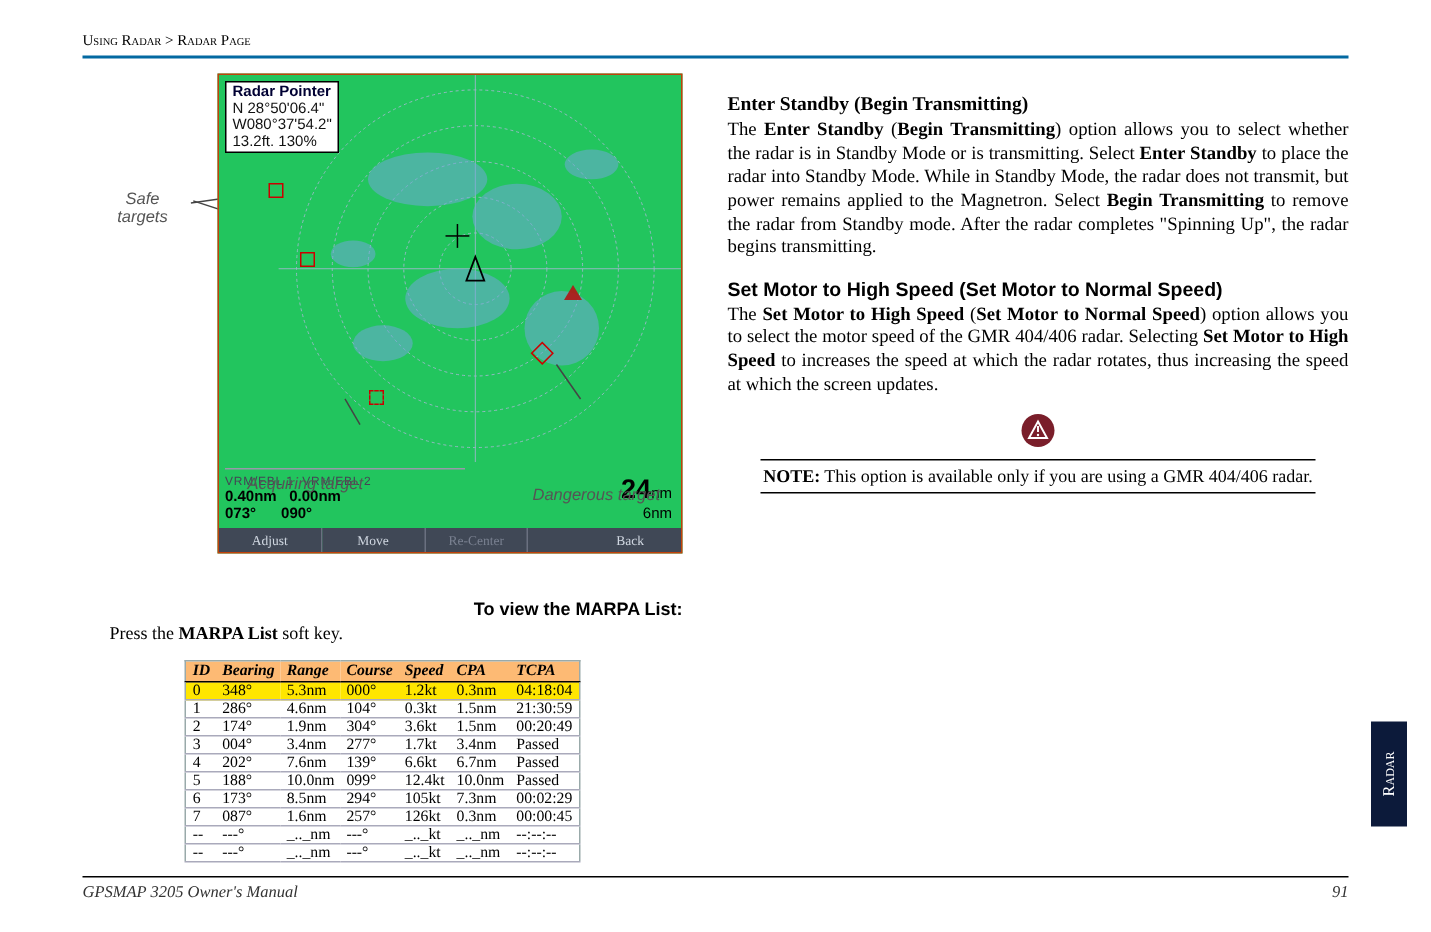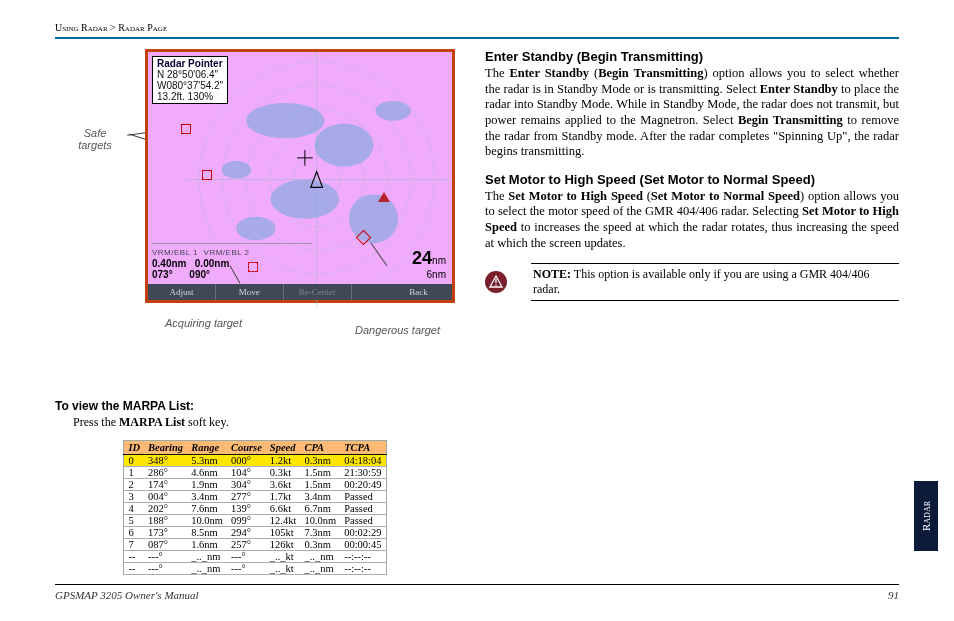--- a/index.html
+++ b/index.html
@@ -13,21 +13,21 @@
     position: relative;
     padding: 22px 55px 28px 55px;
   }
   .hdr { font-size: 10px; padding-bottom: 4px; border-bottom: 2px solid #0369a1; margin-bottom: 10px; font-variant: small-caps; }
   .cols { display: flex; gap: 30px; }
   .col { flex: 1; }
   .col-left { width: 400px; flex: none; }
 
   
   .radar-wrap { position: relative; height: 300px; }
-  .radar-box { position: absolute; left: 90px; top: 0; width: 310px; height: 254px; border: 3px solid #c2410c; background: #f0abfc; }
+  .radar-box { position: absolute; left: 90px; top: 0; width: 310px; height: 320px; border: 1px solid #c2410c; background: #22c55e; }
   .radar-plot { position: absolute; inset: 0; }
 
   .radar-ptr {
     position: absolute; left: 4px; top: 4px;
     border: 1px solid #000; background: #fff; padding: 1px 4px;
     font-family: Arial, sans-serif; font-size: 10px; line-height: 1.1;
     color: #111;
   }
   .radar-ptr b { color: #003; }
 
@@ -47,36 +47,36 @@
   .softkeys { position: absolute; left: 0; right: 0; bottom: 0; height: 16px; display: flex; }
   .softkey { flex: 1; background:#404856; color:#cfd6e0; font-size:9px; display:flex; align-items:center; justify-content:center; border-right:1px solid #6a7080; }
   .softkey:last-child{border-right:none;}
   .softgap{flex:.5; background:#404856;}
   .softkey.dim{color:#798090;}
 
   .ann-label { position: absolute; font-style: italic; font-family: Arial, sans-serif; font-size: 11px; color:#555; text-align:center; }
   .ann-line { position:absolute; background:#444; }
 
   
-  .marpa-h { font-family: Arial, sans-serif; font-weight: 700; font-size: 12px; margin-top: 50px; }
+  .marpa-h { font-family: Arial, sans-serif; font-weight: 700; font-size: 12px; margin-top: 50px; text-align: right; }
   .marpa-p { font-family: "Times New Roman", Times, serif; font-size: 12px; margin: 2px 0 10px 18px; }
 
   
   table.marpa { border-collapse: collapse; margin: 0 auto; width: 260px; font-family: "Times New Roman", Times, serif; font-size: 10.5px; }
   table.marpa th { background: #fdba74; border-bottom: 1px solid #000; padding: 1px 4px; font-weight: 700; text-align: left; font-style: italic;}
   table.marpa td { padding: 0 4px; border-bottom: 1px solid #aab; text-align: left;}
   table.marpa { border: 1px solid #9aa; }
   tr.hl td { background: #ffe600; }
 
   
-  .sect-h { font-family: Liberation Sans, sans-serif; font-weight: 700; font-size: 13px; margin-top: 0; margin-bottom: 2px; }
+  .sect-h { font-family: Liberation Serif, serif; font-weight: 700; font-size: 13px; margin-top: 12px; margin-bottom: 2px; }
   .body-p { font-size: 12.5px; line-height: 1.25; margin-bottom: 12px; text-align: justify; }
   .sect-h2 { font-family: Arial, sans-serif; font-weight: 700; font-size: 13px; margin-top: 4px; margin-bottom: 2px; }
 
-  .note-row { display:flex; align-items:center; gap:24px; margin-top:10px; }
+  .note-row { display:flex; align-items:center; gap:8px; margin-top:10px;flex-direction:column; }
   .note-icon { width:22px; height:22px; border-radius:50%; background:#7a1e2a; position:relative; flex: none; }
   .note-icon svg { position:absolute; left:3px; top:3px; }
   .note-box { flex:1; border-top:1px solid #000; border-bottom:1px solid #000; padding:3px 2px; font-size:12px; }
 
   .side-tab { position:absolute; right:16px; bottom:70px; width:24px; height:70px; background:#0c1a3a; color:#fff; font-variant:small-caps; font-size:11px; display:flex; align-items:center; justify-content:center; writing-mode: vertical-rl; transform: rotate(180deg); font-family: "Times New Roman", Times, serif;}
 
   .ftr { position:absolute; left:55px; right:55px; bottom:20px; border-top:1px solid #000; padding-top:4px; font-style:italic; font-size:11px; color:#333; display:flex; justify-content:space-between;gap:28px;}
 
   .target-sq { position:absolute; width:10px; height:10px; border:1.5px solid #c00; }
   .target-tri { position:absolute; width:0; height:0; border-left:6px solid transparent; border-right:6px solid transparent; border-bottom:10px solid rgba(180,20,20,.9); }

